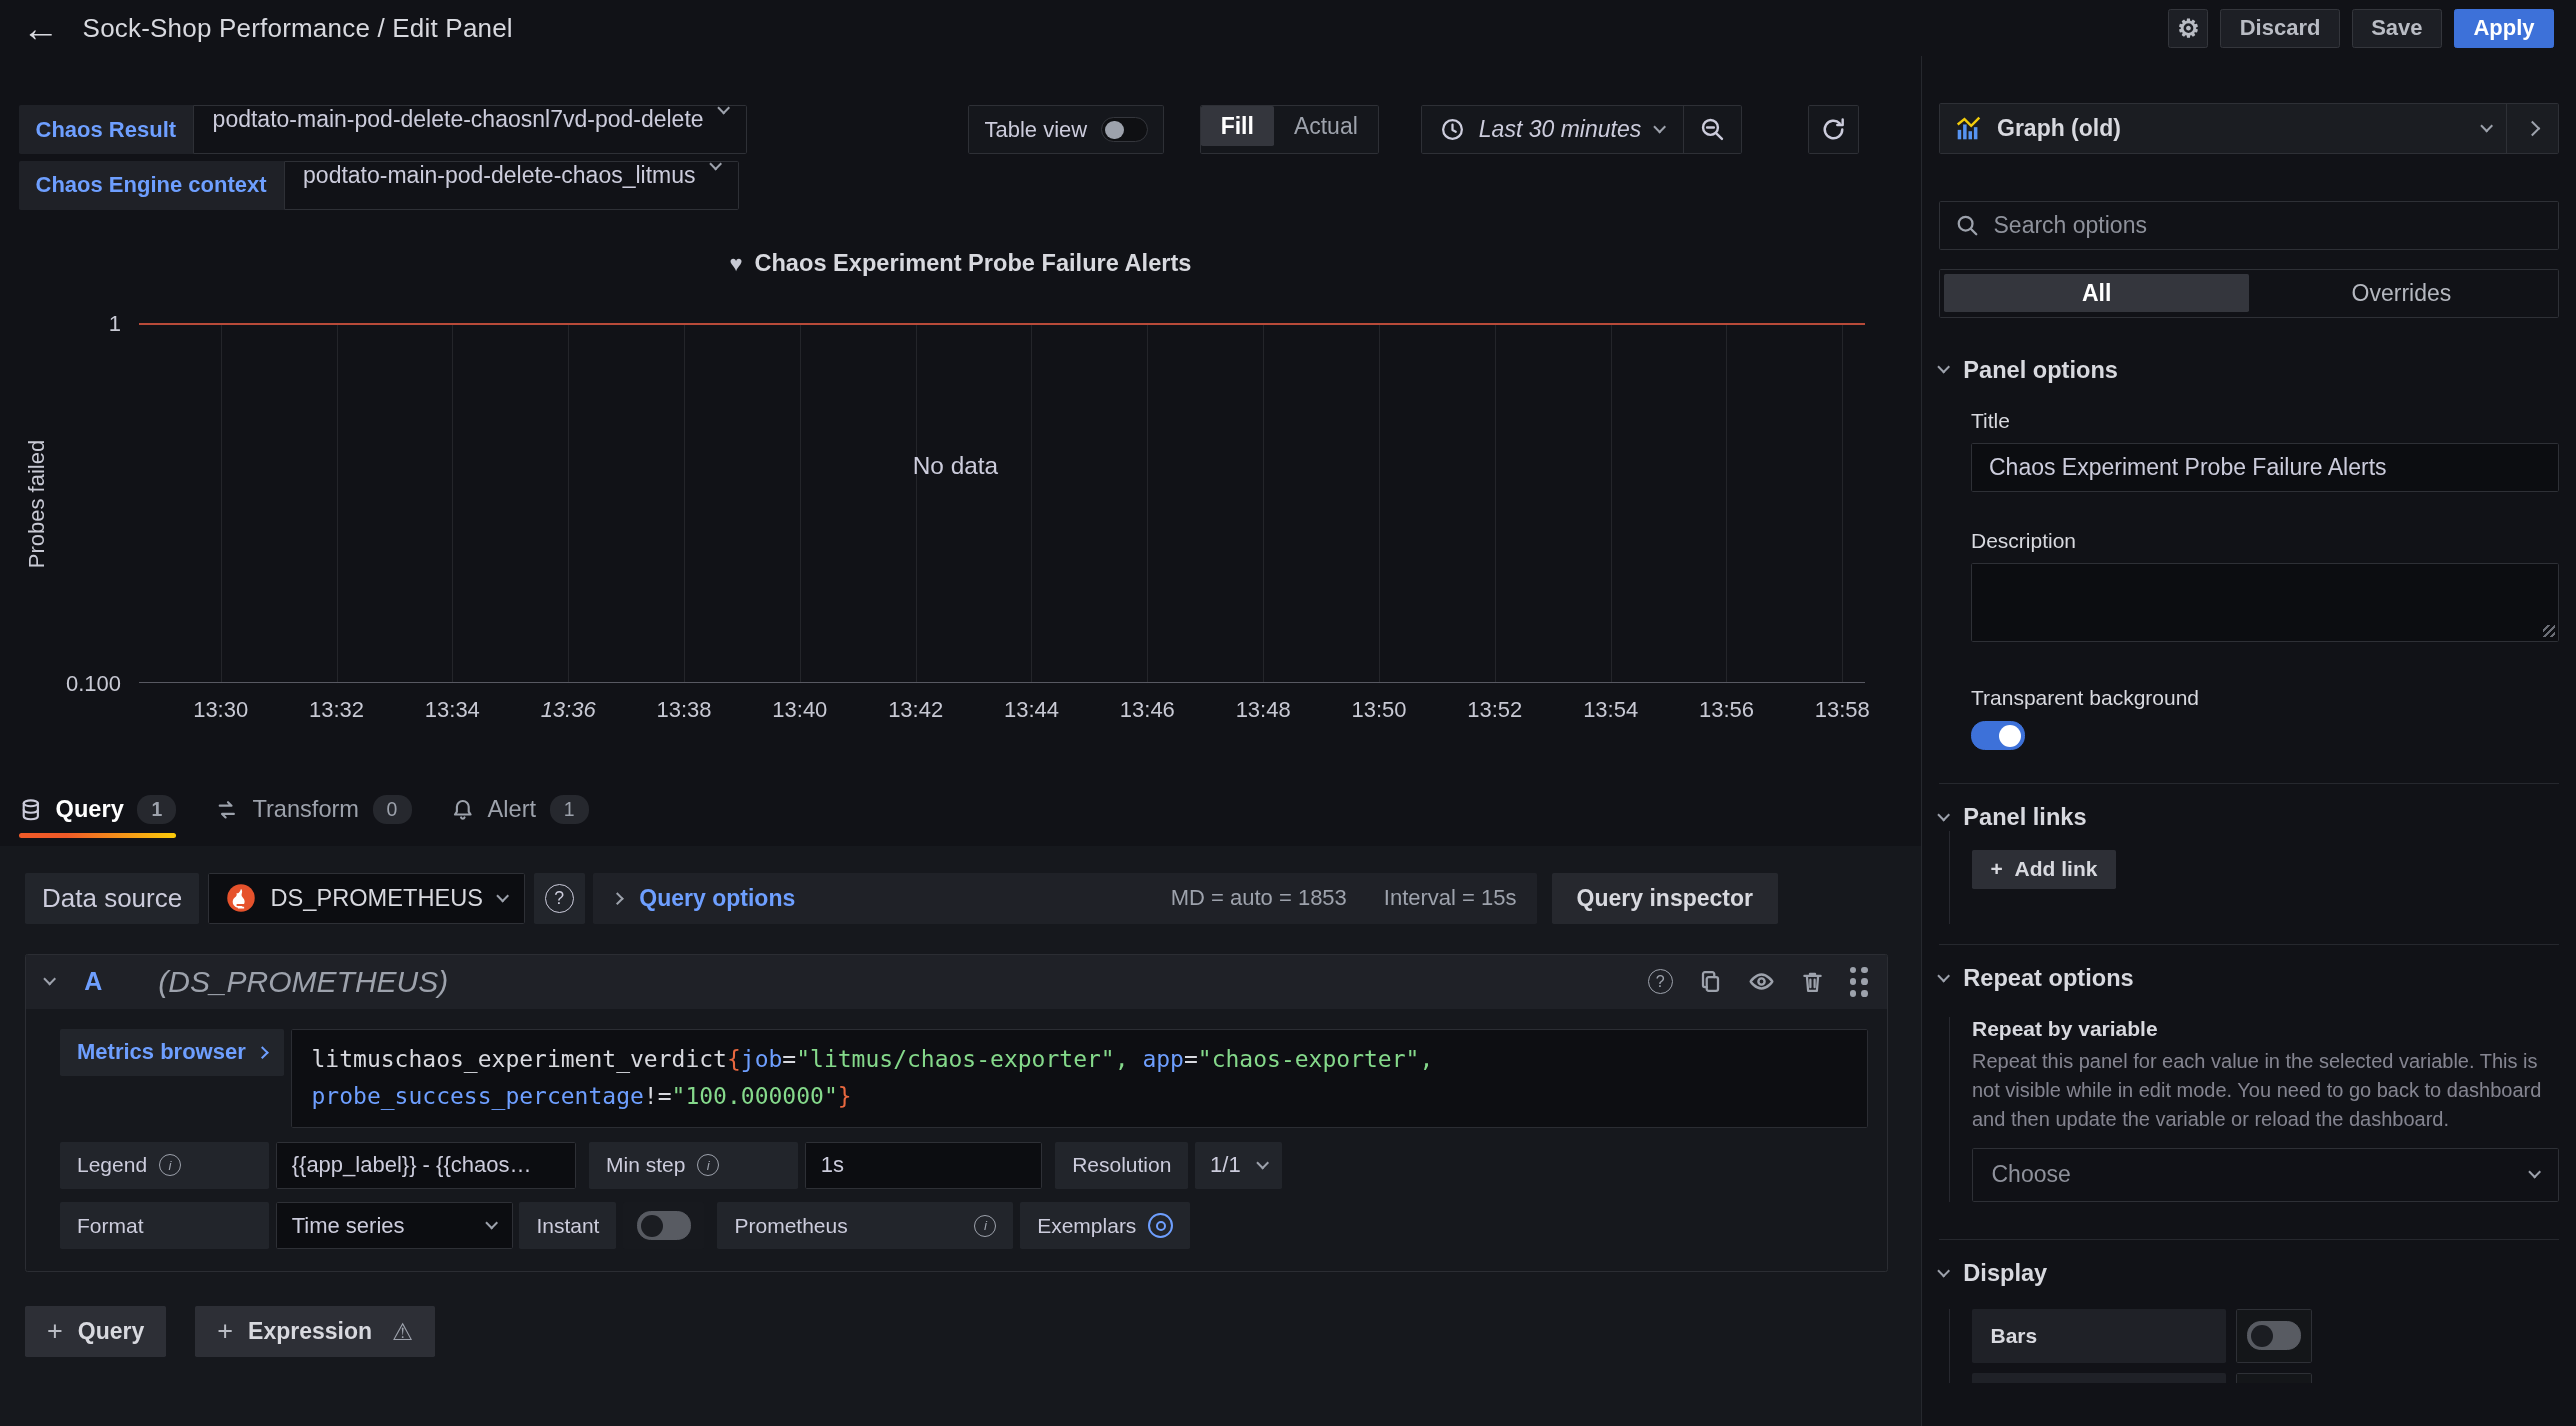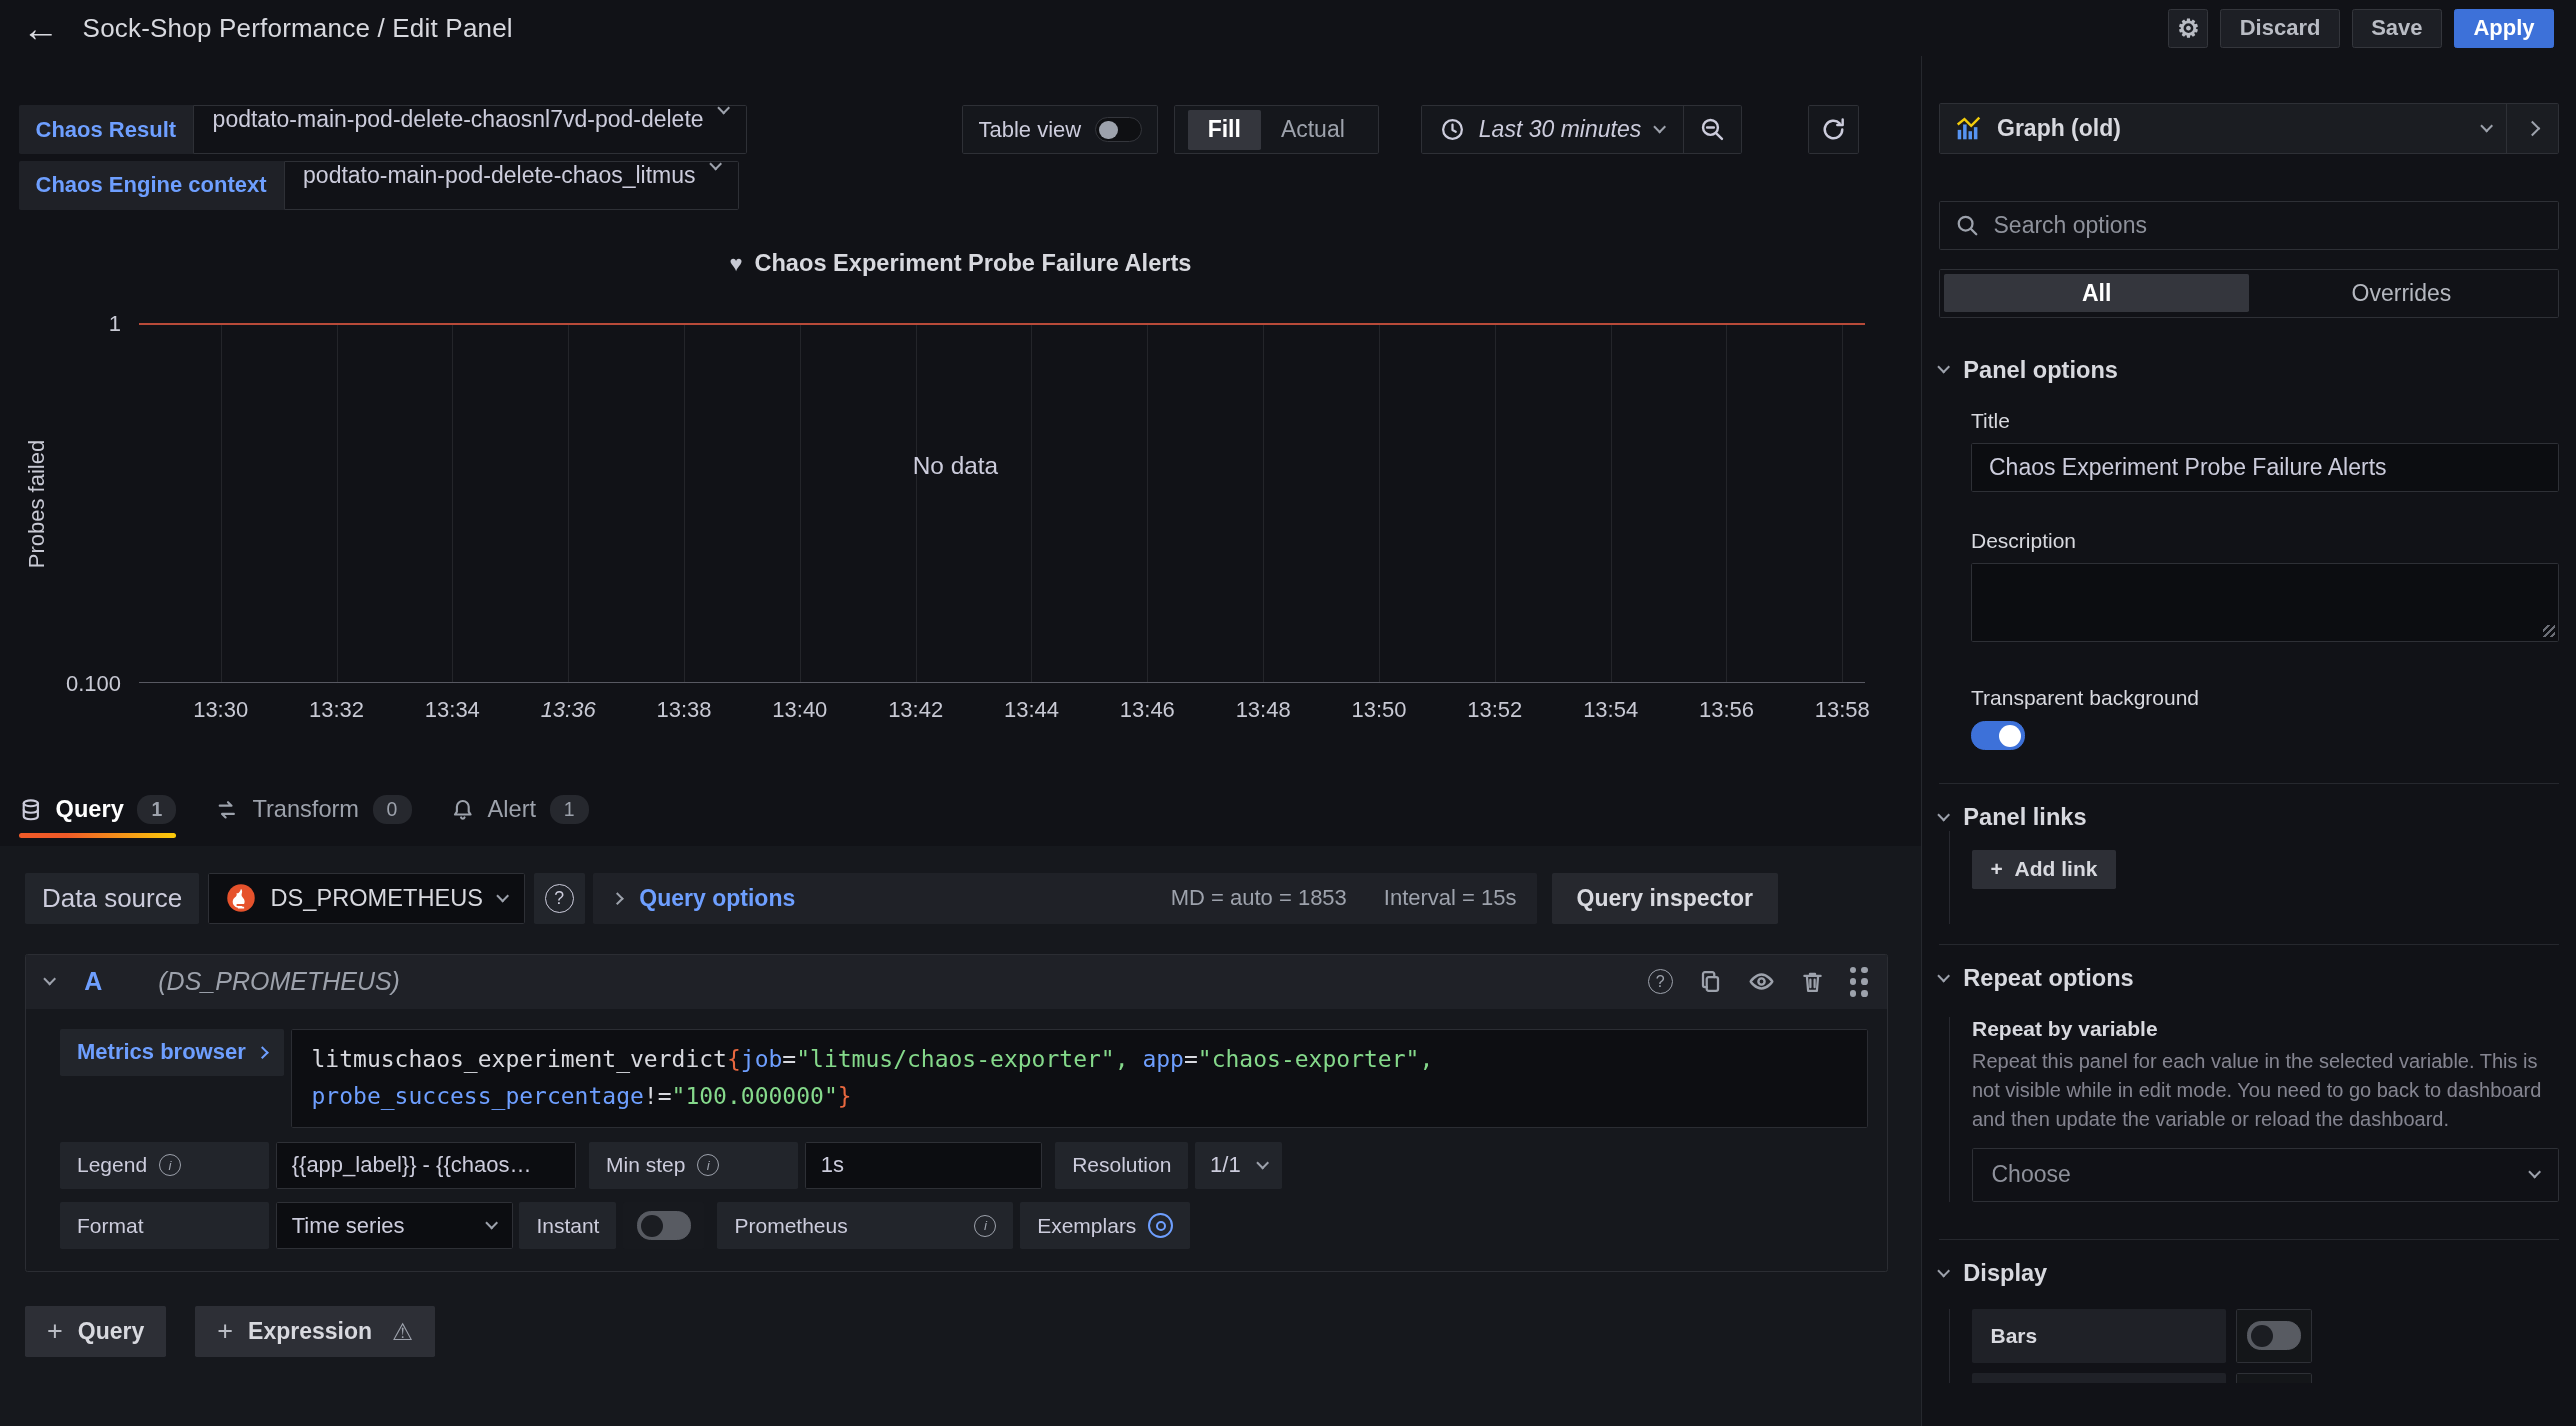--- a/index.html
+++ b/index.html
@@ -31,21 +31,21 @@
   .vars { display:flex; flex-direction:column; gap:6.7px; }
   .var-row { display:flex; }
   .var-label { background:#1f2127; color:#6e9fff; font-weight:700; font-size:22px;
                display:flex; align-items:center; padding:0 17px; height:49px; border-radius:1.7px 0 0 1.7px; }
   .var-value { background:#111217; border:0.8px solid #2e3036; color:#ccccdc; font-size:23px;
                display:flex; align-items:flex-start; gap:15px; padding:0 18.5px; height:49px; border-radius:0 1.7px 1.7px 0; cursor:pointer; }
   .controls { margin-left:auto; display:flex; align-items:center; margin-right:44px; }
   .ctl-box { height:49px; border:0.8px solid #2e3036; border-radius:1.7px; background:#15171c;
              display:flex; align-items:center; padding:0 15px; gap:13.5px; cursor:pointer; }
   .seg { height:49px; border:0.8px solid #2e3036; border-radius:1.7px; background:#15171c;
-         display:flex; align-items:center; padding:13px; margin-left:16px; cursor:pointer; }
+         display:flex; padding:0; margin-left:36px; cursor:pointer; }
   .seg .opt { height:40px; display:flex; align-items:center; padding:0 20px; border-radius:1.7px;
               color:#9da2ac; font-size:23px; }
   .seg .opt.on { background:#34363d; color:#fff; font-weight:700; }
   .timebox { margin-left:42px; height:49px; border:0.8px solid #2e3036; border-radius:1.7px; background:#15171c;
              display:flex; align-items:stretch; cursor:pointer;font-style:italic; }
   .timebox .trange { display:flex; align-items:center; gap:13.5px; padding:0 18.5px; font-size:23px; color:#ccccdc; }
   .timebox .zoomout { display:flex; align-items:center; padding:0 15px; border-left:0.8px solid #2e3036; }
   .refresh { margin-left:66px; width:51px; height:49px; border:0.8px solid #2e3036; border-radius:1.7px;
              background:#15171c; display:flex; align-items:center; justify-content:center; cursor:pointer; }
 
@@ -99,21 +99,21 @@
   .qopts { flex:1; background:#1f2127; border-radius:1.7px; height:51px; display:flex; align-items:center;
            padding:0 20px; gap:17px; cursor:pointer; margin-right:6.7px; }
   .qopts .qo-label { color:#6e9fff; font-weight:700; font-size:23px; }
   .qopts .qo-stats { margin-left:auto; color:#9da2ac; font-size:22px; display:flex; gap:37px; }
   .qinspect { background:#26282e; height:51px; display:flex; align-items:center; padding:0 25px;
               border-radius:1.7px; font-weight:700; font-size:23px; color:#d8d9df; cursor:pointer; margin-right:118px; }
 
   .qcard { margin-top:30px; border:0.8px solid #2b2d33; border-radius:2.5px; margin-right:8.4px; }
   .qcard-hdr { height:54px; background:#1f2127; display:flex; align-items:center; gap:22px; padding:0 18.5px; }
   .qref { color:#6e9fff; font-weight:700; font-size:25px; margin-left:8.4px; }
-  .qds-hint { color:#9da2ac; font-style:italic; font-size:25px; margin-left:34px; }
+  .qds-hint { color:#9da2ac; font-style:italic; font-size:30px; margin-left:34px; }
   .qcard-icons { margin-left:auto; display:flex; align-items:center; gap:25px; color:#9da2ac; }
   .qcard-icons .circle-glyph { width:25px; height:25px; border-color:#9da2ac; color:#9da2ac; font-size:16px; }
   .grip { display:grid; grid-template-columns:6.7px 6.7px; grid-gap:5px; cursor:grab; }
   .grip i { width:6.7px; height:6.7px; border-radius:50%; background:#9da2ac; }
   .qcard-body { padding:20px 18.5px 22px 34px; }
   .editor-row { display:flex; align-items:flex-start; gap:6.7px; }
   .mbrowser { background:#22252b; height:47px; display:flex; align-items:center; gap:11.8px; padding:0 17px;
               border-radius:1.7px; color:#6e9fff; font-weight:700; font-size:22px; cursor:pointer; }
   .codebox { flex:1; background:#0d0e12; border:0.8px solid #2b2d33; border-radius:1.7px; padding:11.8px 20px;
              font-family:"DejaVu Sans Mono", monospace; font-size:23px; line-height:37px; }

